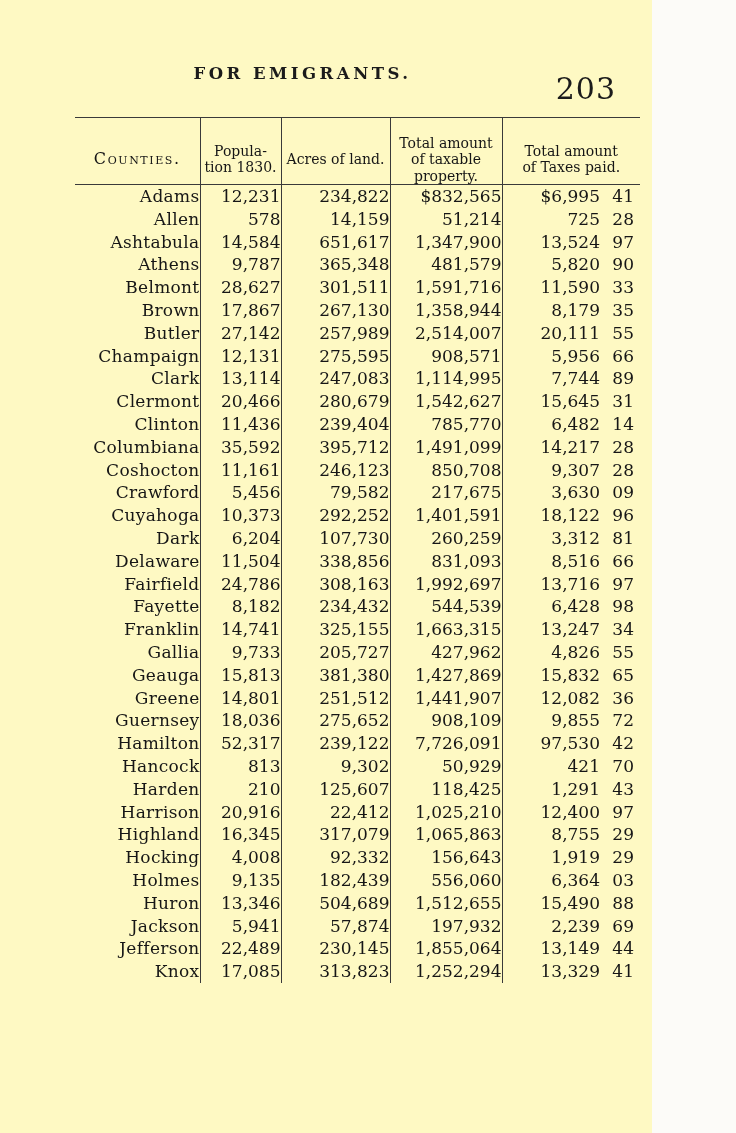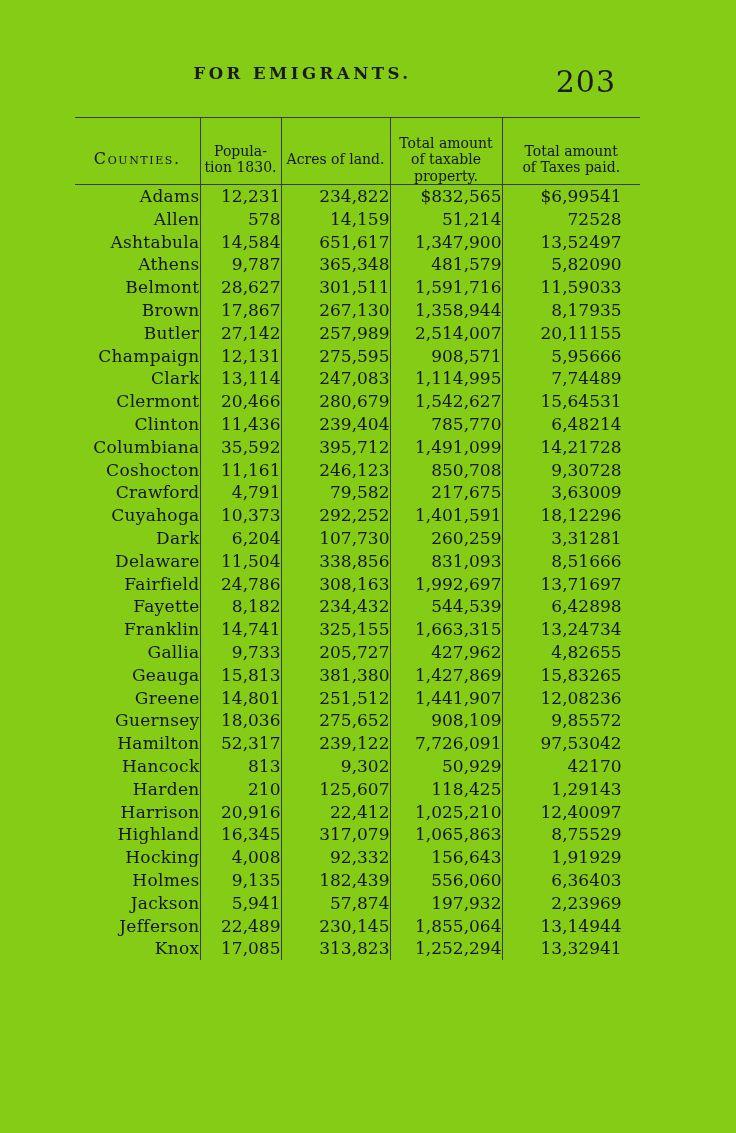--- a/index.html
+++ b/index.html
@@ -2,23 +2,23 @@
 <html><head>
 <meta charset="utf-8">
 <style>
   html, body {
     margin: 0;
     padding: 0;
     background: #fcfbf8;
   }
   .page {
     position: relative;
-    width: 736px;
+    width: 652px;
     height: 1133px;
-    background: #84cc16;
+    background: #fef9c3;
     color: #1b1b1b;
     font-family: "DejaVu Serif", "Liberation Serif", serif;
     overflow: hidden;
   }
 
   
   .running-head {
     position: absolute;
     left: 75px;
     top: 56px;
@@ -32,21 +32,21 @@
     top: 8px;
     text-align: center;
     font-weight: bold;
     font-size: 16.5px;
     letter-spacing: 3.5px;
     white-space: nowrap;
   }
   .head-page-number {
     position: absolute;
     right: 24px;
-    top: 8px;
+    top: 15px;
     font-size: 30px;
     letter-spacing: 1px;
   }
 
   
   .tbl-wrap {
     position: absolute;
     left: 75px;
     top: 117px;
     width: 565px;
@@ -98,21 +98,21 @@
   td.c-tax {
     text-align: right;
   }
   td.c-tax .amt {
     display: inline-block;
     text-align: right;
   }
   td.c-tax .cents {
     display: inline-block;
     width: 34px;
-    text-align: left;
+    text-align: right;
     padding-right: 6px;
   }
 </style>
 </head>
 <body>
 
 <div class="page">
 
   <div class="running-head">
     <div class="head-title">FOR EMIGRANTS.</div>
@@ -238,21 +238,21 @@
           </tr>
           <tr>
             <td class="c-county">Coshocton</td>
             <td class="c-num">11,161</td>
             <td class="c-num">246,123</td>
             <td class="c-num">850,708</td>
             <td class="c-tax"><span class="amt">9,307</span><span class="cents">28</span></td>
           </tr>
           <tr>
             <td class="c-county">Crawford</td>
-            <td class="c-num">4,791</td>
+            <td class="c-num">5,456</td>
             <td class="c-num">79,582</td>
             <td class="c-num">217,675</td>
             <td class="c-tax"><span class="amt">3,630</span><span class="cents">09</span></td>
           </tr>
           <tr>
             <td class="c-county">Cuyahoga</td>
             <td class="c-num">10,373</td>
             <td class="c-num">292,252</td>
             <td class="c-num">1,401,591</td>
             <td class="c-tax"><span class="amt">18,122</span><span class="cents">96</span></td>
@@ -363,20 +363,27 @@
             <td class="c-tax"><span class="amt">1,919</span><span class="cents">29</span></td>
           </tr>
           <tr>
             <td class="c-county">Holmes</td>
             <td class="c-num">9,135</td>
             <td class="c-num">182,439</td>
             <td class="c-num">556,060</td>
             <td class="c-tax"><span class="amt">6,364</span><span class="cents">03</span></td>
           </tr>
           <tr>
+            <td class="c-county">Huron</td>
+            <td class="c-num">13,346</td>
+            <td class="c-num">504,689</td>
+            <td class="c-num">1,512,655</td>
+            <td class="c-tax"><span class="amt">15,490</span><span class="cents">88</span></td>
+          </tr>
+          <tr>
             <td class="c-county">Jackson</td>
             <td class="c-num">5,941</td>
             <td class="c-num">57,874</td>
             <td class="c-num">197,932</td>
             <td class="c-tax"><span class="amt">2,239</span><span class="cents">69</span></td>
           </tr>
           <tr>
             <td class="c-county">Jefferson</td>
             <td class="c-num">22,489</td>
             <td class="c-num">230,145</td>

